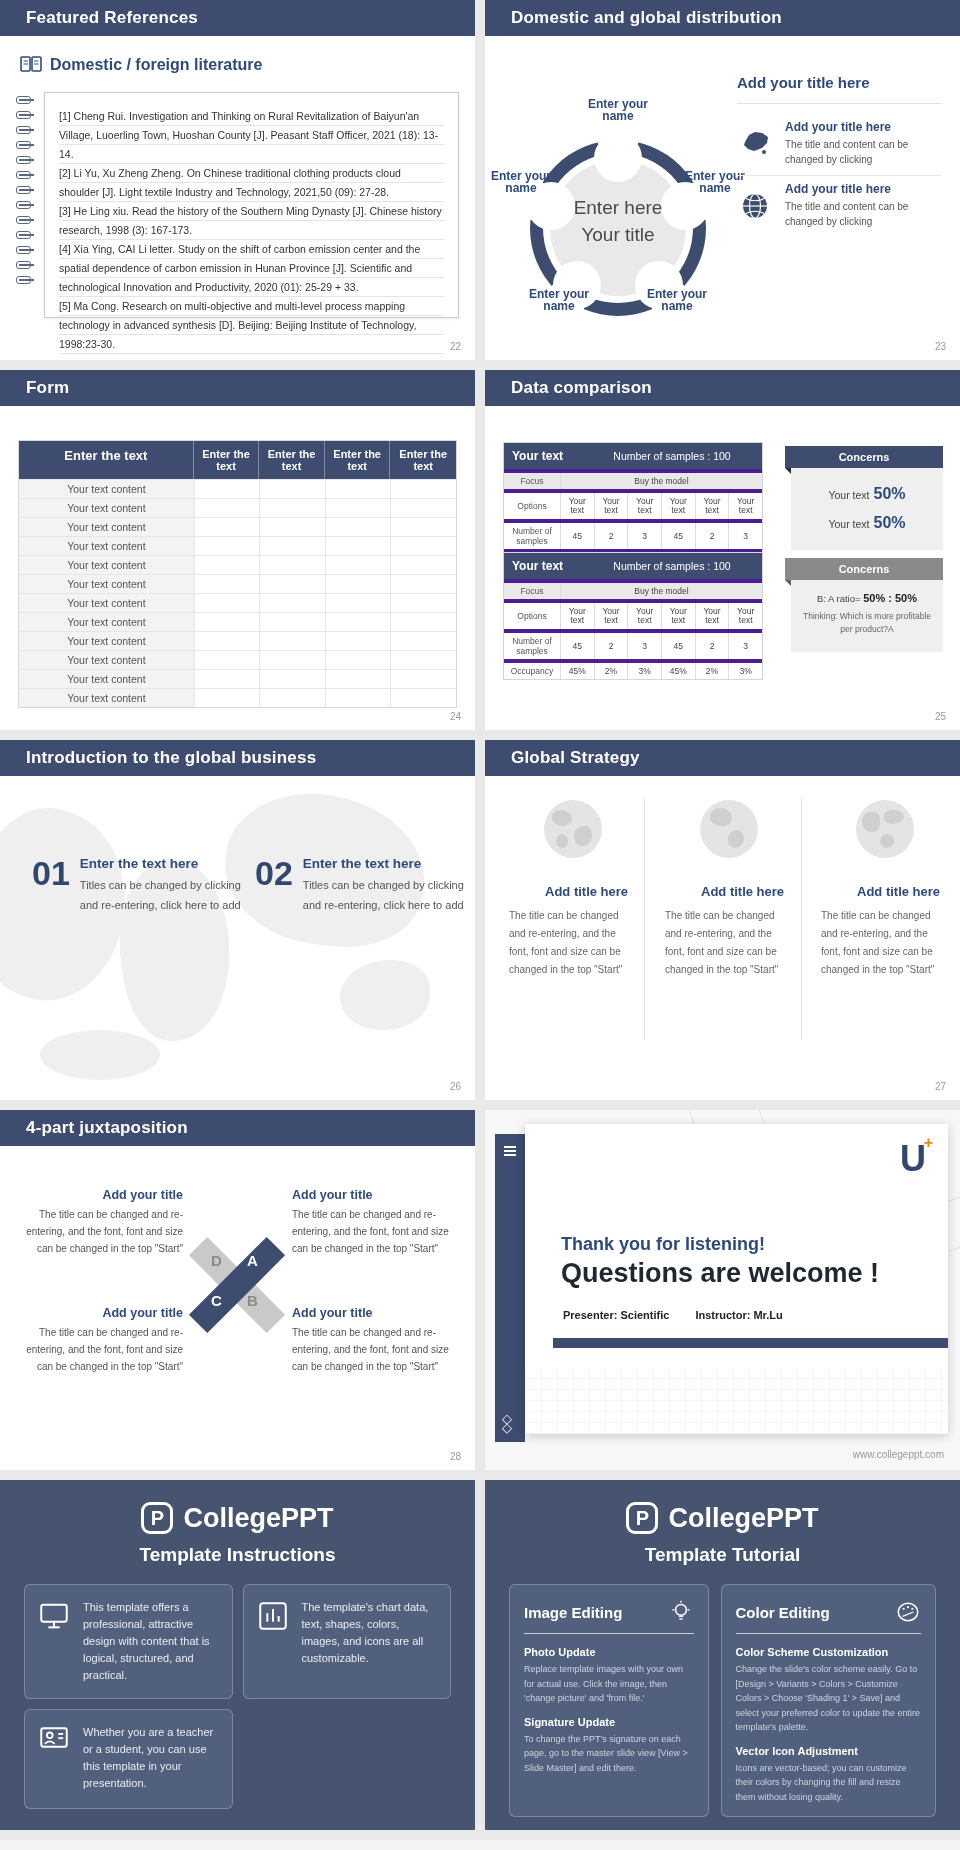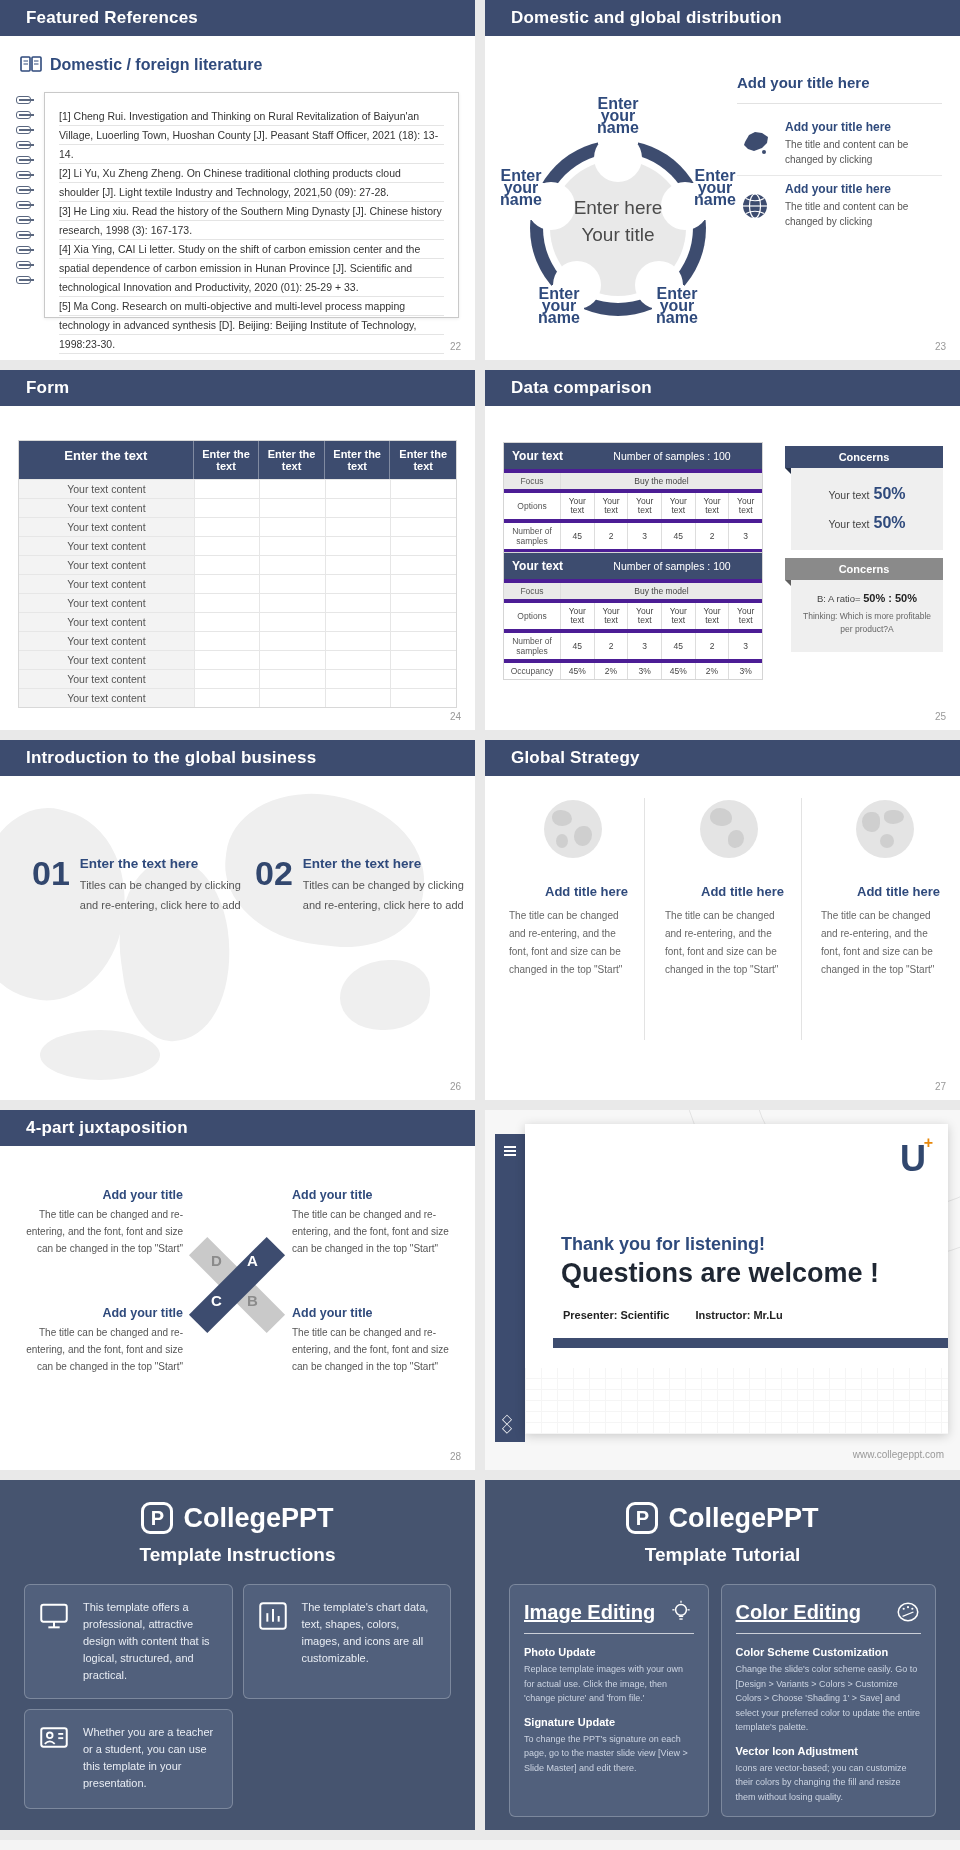--- a/index.html
+++ b/index.html
@@ -34,21 +34,21 @@
           background:conic-gradient(from 13deg,
             #3d4c6f 0 46deg, transparent 46deg 72deg,
             #3d4c6f 72deg 118deg, transparent 118deg 144deg,
             #3d4c6f 144deg 190deg, transparent 190deg 216deg,
             #3d4c6f 216deg 262deg, transparent 262deg 288deg,
             #3d4c6f 288deg 334deg, transparent 334deg 360deg); }
   .ring-hole { position:absolute; left:58px; top:117px; width:150px; height:150px; border-radius:50%; background:#fff; }
   .blob { position:absolute; left:65px; top:124px; width:136px; height:136px; border-radius:50%; background:#e9e9e9; }
   .notch { position:absolute; width:48px; height:48px; border-radius:50%; background:#fff; }
   .wheel-label { position:absolute; width:60px; text-align:center; color:#2f4a7c;
-                 font-weight:bold; font-size:16px; line-height:12px; }
+                 font-weight:bold; font-size:12px; line-height:12px; }
   .wheel-center { position:absolute; left:45px; top:158px; width:176px; text-align:center;
                   color:#4a4a4a; font-size:19px; line-height:27px; }
   .dist-right { position:absolute; left:252px; right:18px; top:74px; }
   .dist-title { color:#2f4a7c; font-weight:bold; font-size:15px; margin-bottom:8px; }
   .dist-body { font-size:10.5px; color:#555; line-height:19px; }
   .dist-sep { border:none; border-top:1px solid #e2e2e2; margin:12px 0 10px 0; }
   .dist-item { display:flex; gap:12px; padding:6px 0 8px 0; border-bottom:1px solid #e8e8e8; align-items:center; }
   .dist-item:last-child { border-bottom:none; }
   .dist-item .txt b { display:block; color:#2f4a7c; font-size:12px; margin-bottom:3px; }
   .dist-item .txt span { font-size:10px; color:#555; line-height:15px; display:block; width:150px; }
@@ -150,21 +150,21 @@
   .panel-heading { text-align:center; color:#fff; font-weight:bold; font-size:19px; margin:10px 0 18px 0; }
   .inst-grid { display:grid; grid-template-columns:1fr 1fr; gap:10px; }
   .inst-card { background:#51607c; border:1px solid rgba(255,255,255,.25); border-radius:6px;
                padding:14px 12px; display:flex; gap:12px; min-height:100px; }
   .inst-card svg { flex:0 0 auto; }
   .inst-text { color:#e9edf4; font-size:11px; line-height:17px; }
   .tut-grid { display:grid; grid-template-columns:1fr 1.08fr; gap:12px; }
   .tut-card { background:#51607c; border:1px solid rgba(255,255,255,.25); border-radius:6px;
               padding:14px 14px 12px 14px; min-height:228px; }
   .tut-head { display:flex; align-items:center; justify-content:space-between; }
-  .tut-title { color:#fff; font-weight:bold; font-size:20px;text-decoration:underline; }
+  .tut-title { color:#fff; font-weight:bold; font-size:15px; }
   .tut-rule { border:none; border-top:1px solid rgba(255,255,255,.7); margin:8px 0 12px 0; }
   .tut-h { color:#fff; font-weight:bold; font-size:11px; margin:10px 0 4px 0; }
   .tut-p { color:#ccd4e2; font-size:9px; line-height:14.5px; }
 
   .footer-strip { height:20px; background:#f4f4f4; margin-top:10px; }
 </style>
 </head>
 <body>
 
 <div class="grid">

